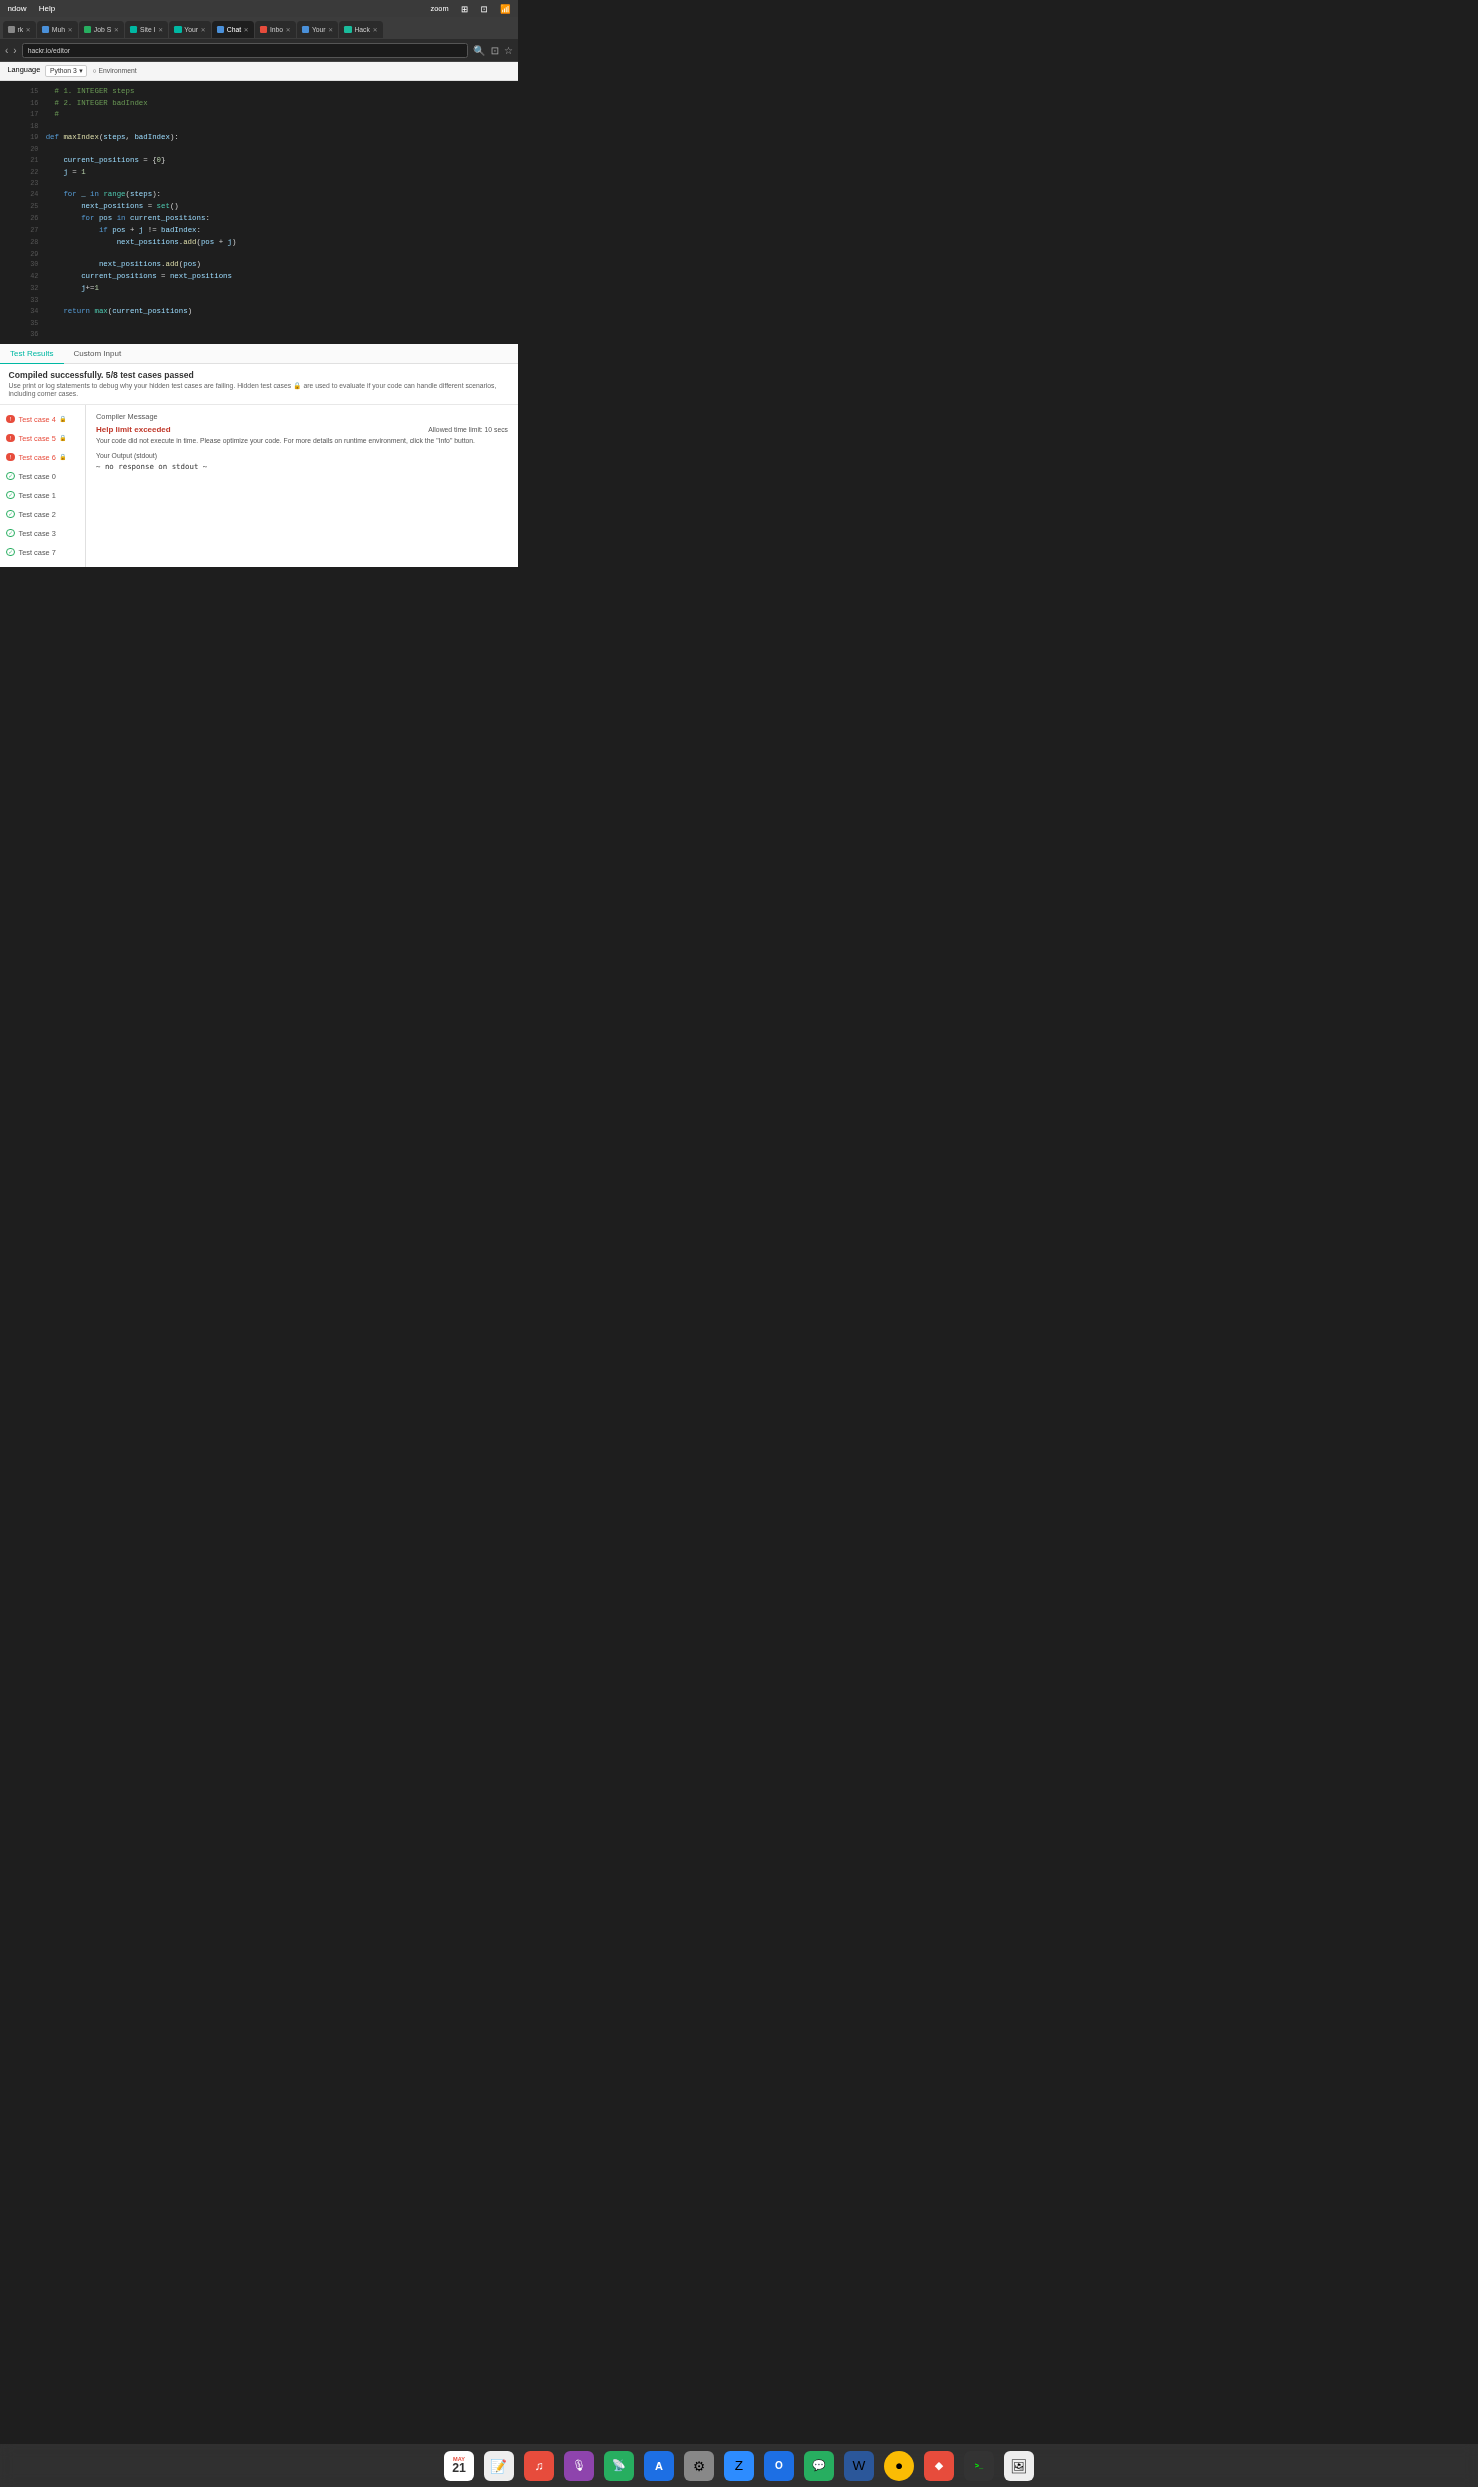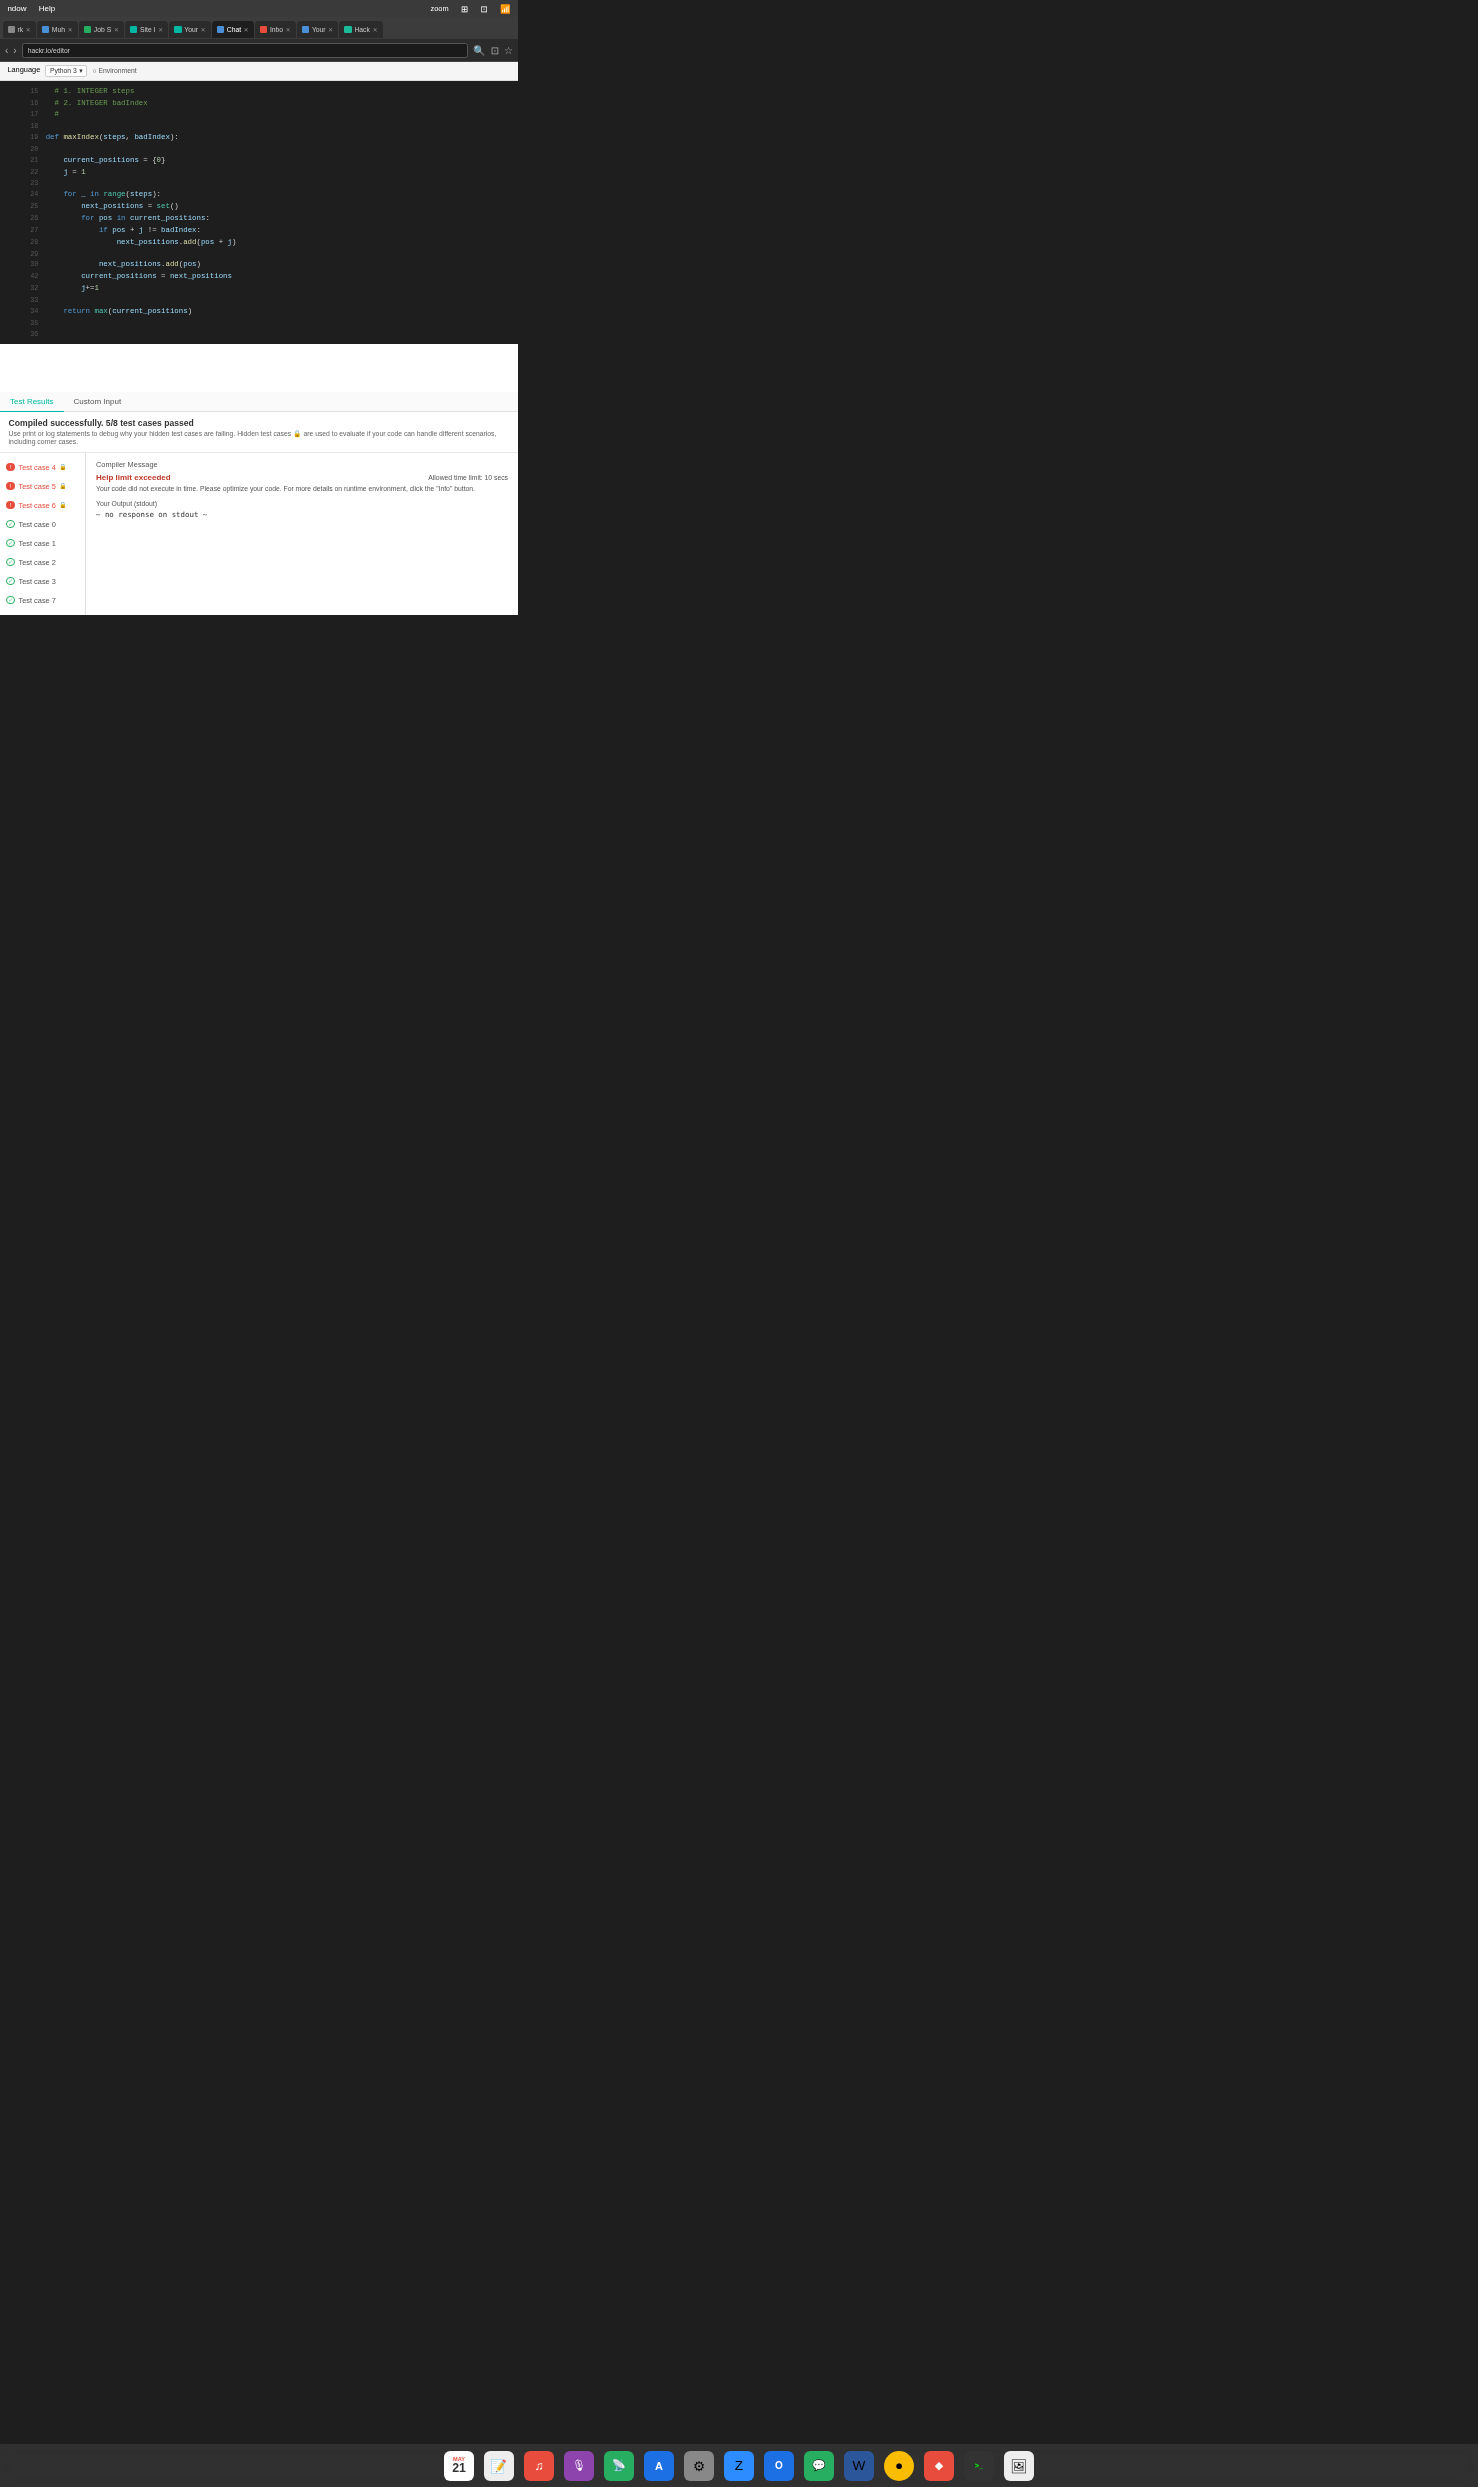--- a/index.html
+++ b/index.html
@@ -144,22 +144,21 @@
       font-family: 'Courier New', monospace;
       font-size: 7.4px;
       line-height: 1.6;
       padding: 5px 0;
       flex: 1;
       overflow-y: auto;
       min-height: 222px;
     }
     .code-line {
       display: flex;
-      padding: 0 5px;
-      margin-left: 16px;
+      padding: 0 21px;
     }
     .line-num {
       color: #555;
       min-width: 17.3px;
       text-align: right;
       margin-right: 7.4px;
       user-select: none;
       font-size: 6.8px;
     }
     .code-content {
@@ -172,21 +171,20 @@
     .num { color: #b5cea8; }
     .op { color: #d4d4d4; }
     .var { color: #9cdcfe; }
     .builtin { color: #4ec9b0; }
 
     
     .test-tabs {
       display: flex;
       border-bottom: 1.2px solid #e0e0e0;
       background: #fafafa;
-      margin-top: 48px;
     }
     .test-tab {
       padding: 5px 10px;
       font-size: 8px;
       cursor: pointer;
       color: #555;
       border-bottom: 1.2px solid transparent;
       margin-bottom: -1.2px;
     }
     .test-tab.active {

